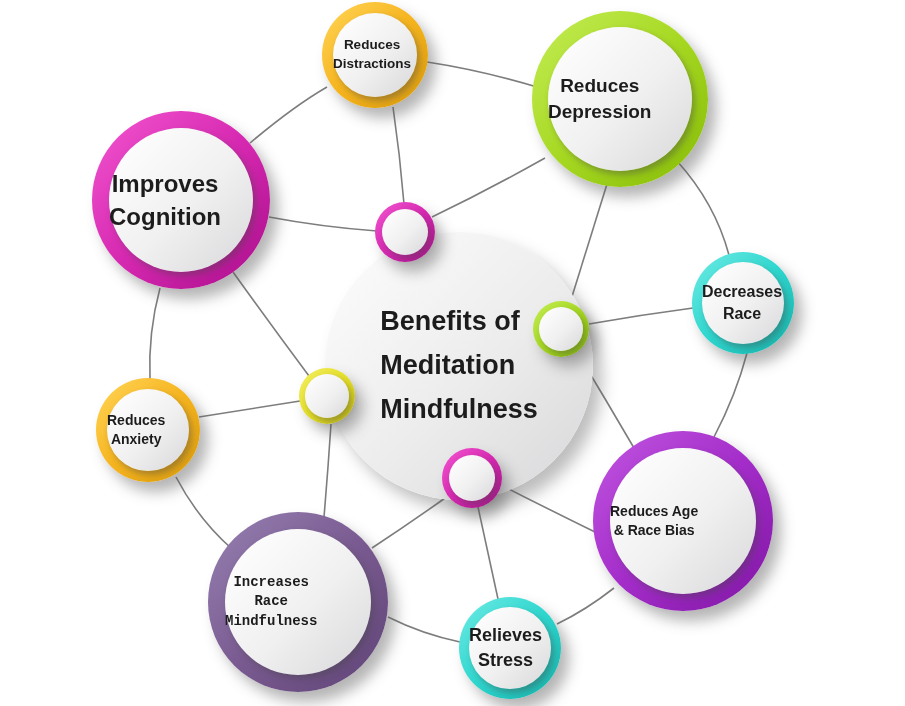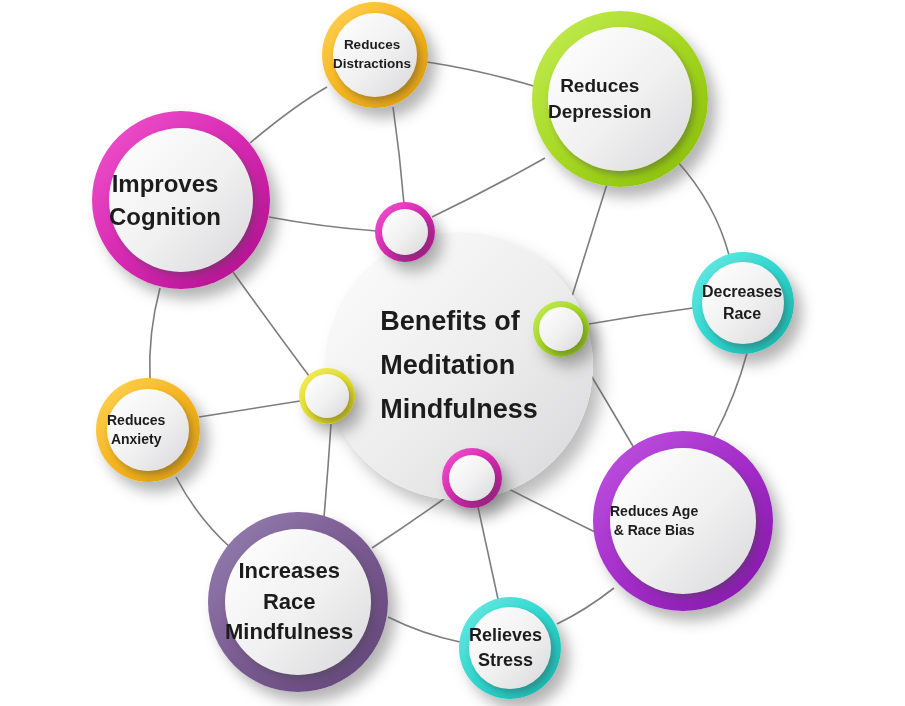--- a/index.html
+++ b/index.html
@@ -135,21 +135,21 @@
       <div class="bubble" style="left: 459px; top: 597px; width: 102px; height: 102px; background: linear-gradient(135deg, rgb(99, 232, 225) 8%, rgb(47, 214, 206) 50%, rgb(20, 179, 171) 100%);">
         <div class="inner" style="inset: 10px;">
           <div class="label" style="font-size: 18px; color: rgb(28, 28, 28);">
             <div>Relieves</div>
             <div>Stress</div>
           </div>
         </div>
       </div>
       <div class="bubble" style="left: 208px; top: 512px; width: 180px; height: 180px; background: linear-gradient(135deg, rgb(146, 123, 173) 8%, rgb(122, 91, 145) 50%, rgb(95, 67, 118) 100%);">
         <div class="inner" style="inset: 17px;">
-          <div class="label" style="font-size: 22px; color: rgb(28, 28, 28);">
+          <div class="label" style="font-size: 14px; color: rgb(28, 28, 28); font-family: Liberation Mono, monospace;">
             <div>Increases</div>
             <div>Race</div>
             <div>Mindfulness</div>
           </div>
         </div>
       </div>
       <div class="bubble" style="left: 96px; top: 378px; width: 104px; height: 104px; background: linear-gradient(135deg, rgb(255, 208, 79) 8%, rgb(245, 180, 31) 50%, rgb(217, 154, 11) 100%);">
         <div class="inner" style="inset: 11px;">
           <div class="label" style="font-size: 14px; color: rgb(28, 28, 28);">
             <div>Reduces</div>

